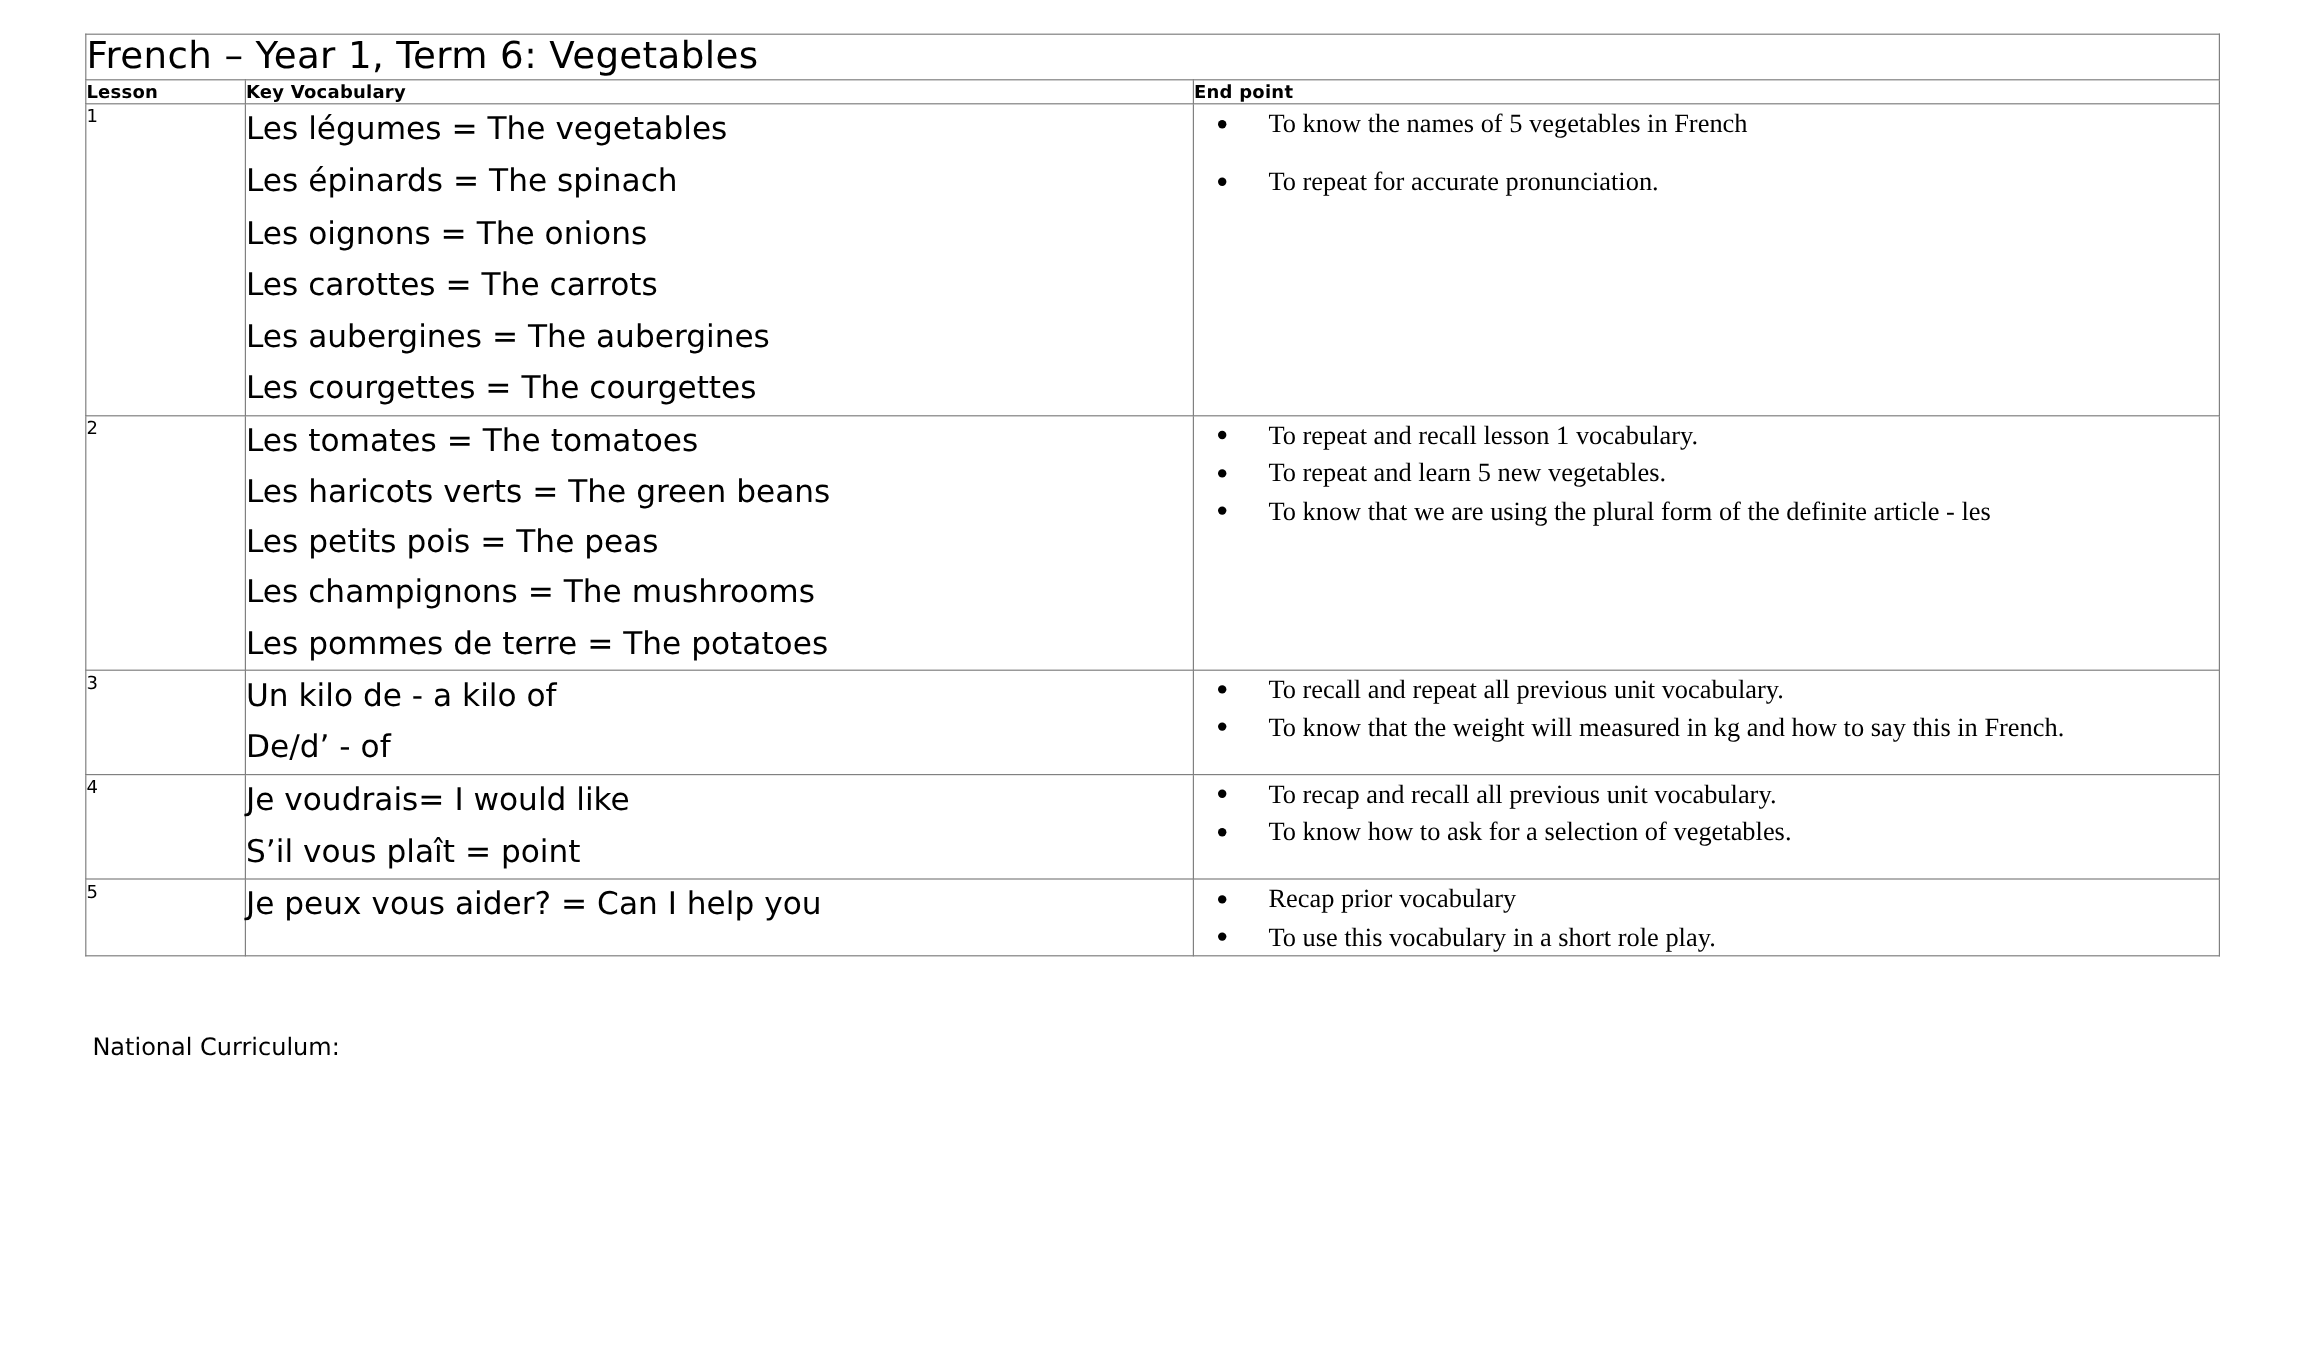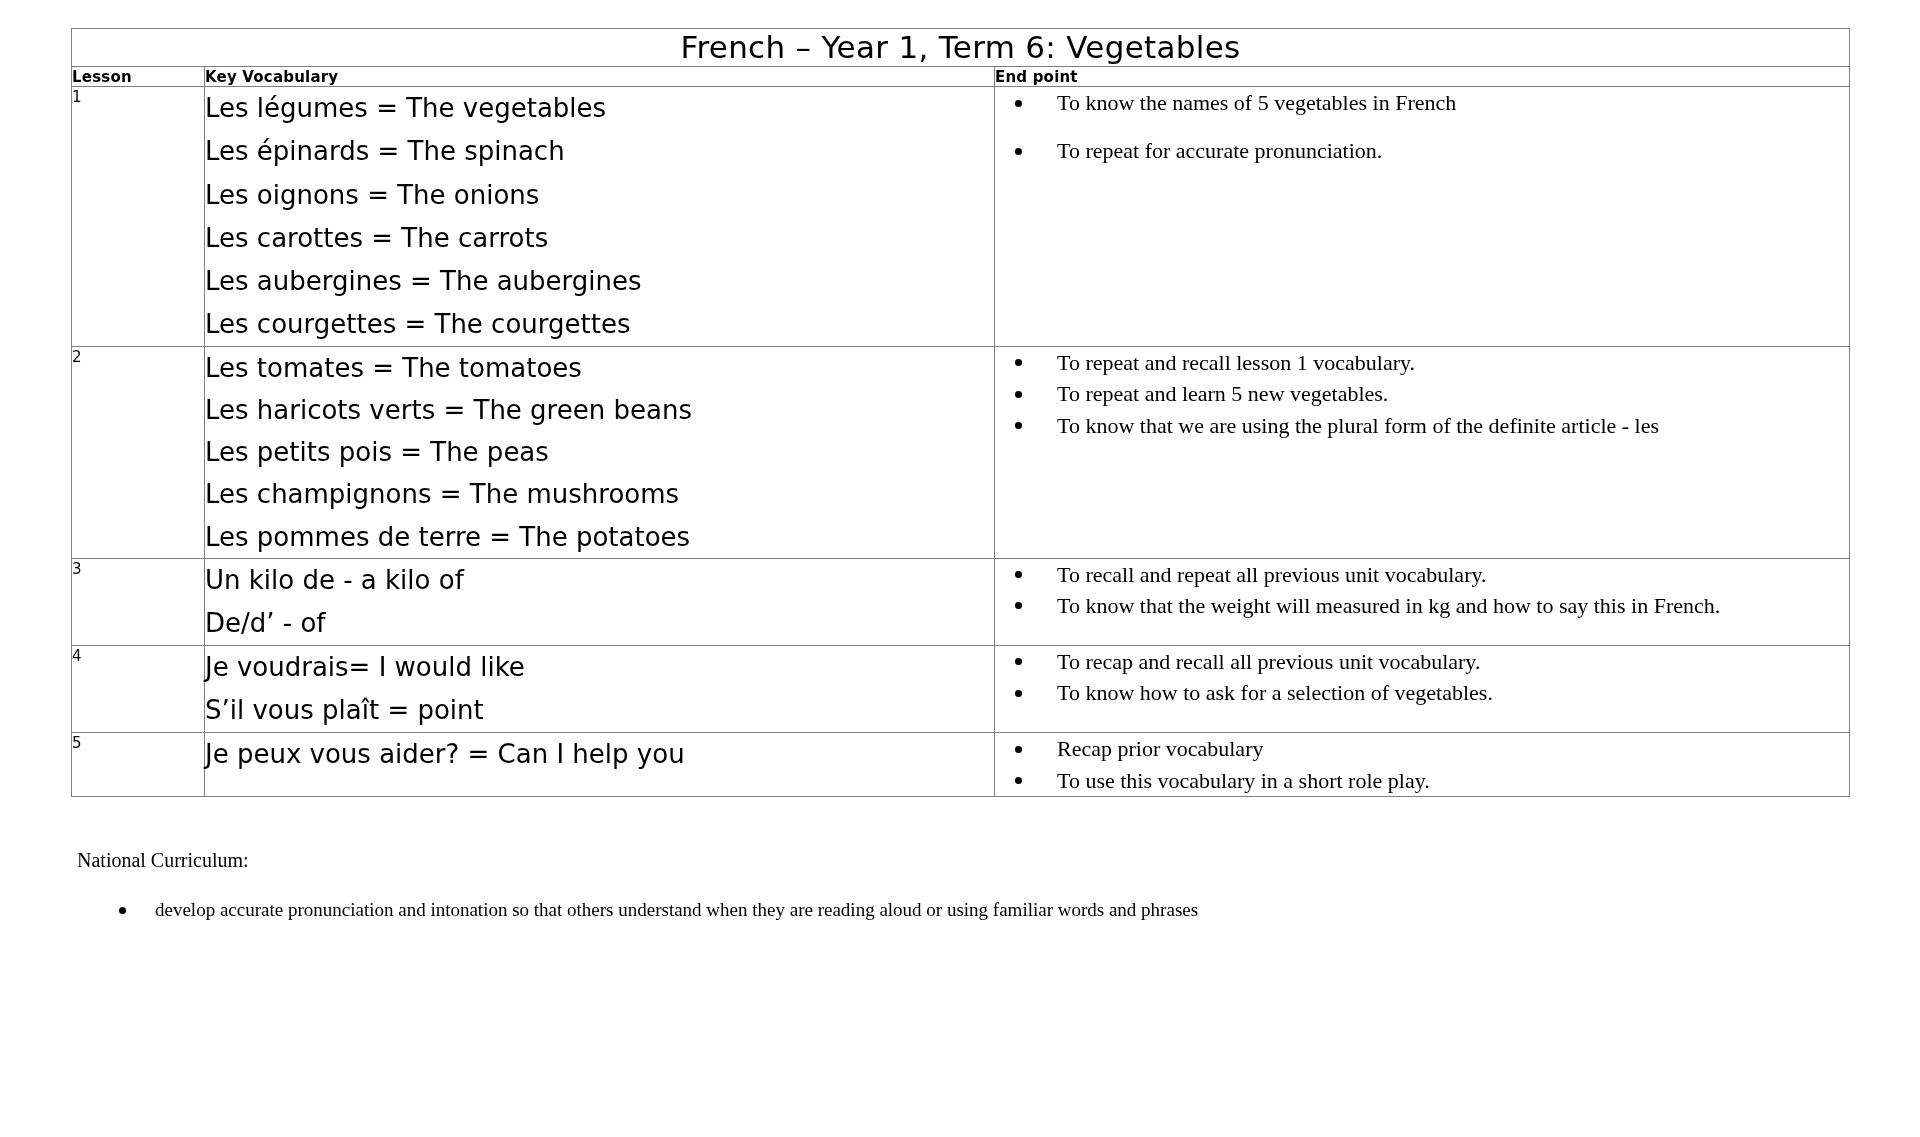--- a/index.html
+++ b/index.html
@@ -38,21 +38,21 @@
   table.curriculum th {
     border: 1px solid #808080;
     vertical-align: top;
     padding: 0;
     background: #ffffff;
   }
 
   
   .title-cell {
     background: #ED7D31;
-    text-align: center;
+    text-align: left;
     padding: 8px 0 12px 0;
     border: 1px solid #808080 !important;
   }
   .title-cell .title-text {
     font-family: "DejaVu Sans", sans-serif;
     font-size: 31px;
     font-weight: 400;
     letter-spacing: 0.3px;
     line-height: 1.2;
     color: #000000;
@@ -117,24 +117,23 @@
     background: #000;
     border-radius: 50%;
   }
   ul.endpoints.airy li {
     line-height: 1.42;
     margin-bottom: 17px;
   }
 
   
   .footer {
-    margin: 4px auto;
+    margin: 16px auto;
     width: 1778px;
     padding-top: 46px;
-    font-family: Liberation Serif, serif;
   }
   .footer .nc-heading {
     font-size: 20px;
     line-height: 1.3;
     margin-left: 6px;
   }
   .footer ul.nc-list {
     list-style: none;
     margin: 24px 0 0 0;
     padding: 0;
@@ -272,20 +271,14 @@
             </ul>
           </td>
         </tr>
 
       </tbody>
     </table>
   </div>
 
   <div class="footer">
     <div class="nc-heading">National Curriculum:</div>
-    <ul class="nc-list">
-      <li>
-        <span class="bullet-dot"></span>
-        <span>develop accurate pronunciation and intonation so that others understand when they are reading aloud or using familiar words and phrases</span>
-      </li>
-    </ul>
   </div>
 </div>
 
 </body></html>

